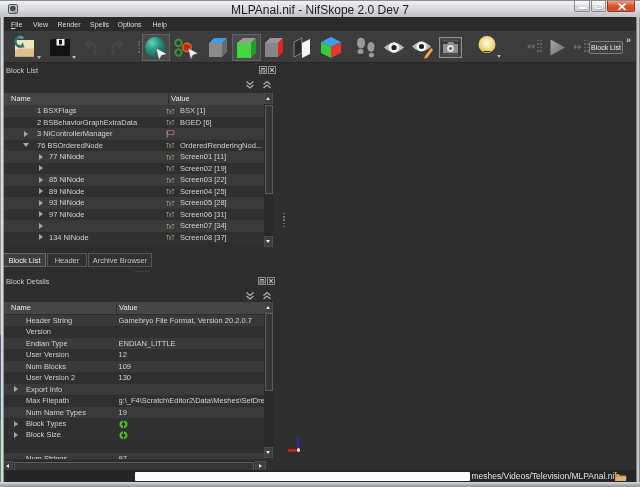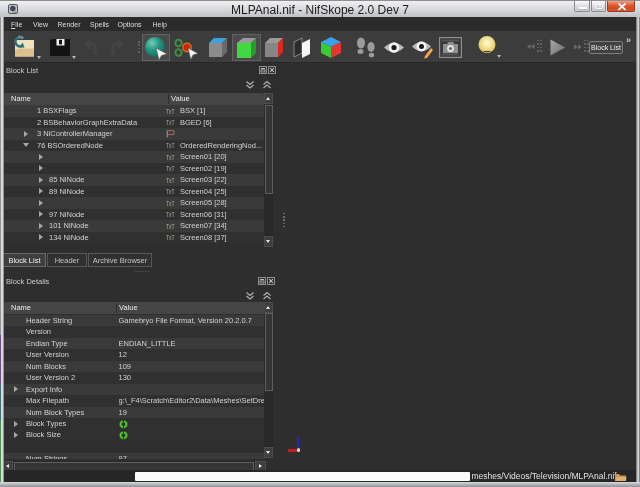--- a/index.html
+++ b/index.html
@@ -252,24 +252,25 @@
   <div class="row rd" style="top:139.5px">
         <span class="expd" style="left:20.5px"></span>
         <span class="cell" style="left:35px;width:125px">76 BSOrderedNode</span>
         <svg style="position:absolute;left:163.5px;top:2.7px" width="9" height="7">
           <text x="0" y="5.6" font-size="6.6" fill="#b9ab96" textLength="8.6" lengthAdjust="spacingAndGlyphs" font-family="Liberation Sans">TxT</text>
         </svg>
         <span class="cell" style="left:178px;width:86px">OrderedRenderingNod...</span>
       </div>
   <div class="row rl" style="top:151.0px">
         <span class="exp" style="left:37px"></span>
-        <svg style="position:absolute;left:163.5px;top:2.7px" width="9" height="7">
-          <text x="0" y="5.6" font-size="6.6" fill="#b9ab96" textLength="8.6" lengthAdjust="spacingAndGlyphs" font-family="Liberation Sans">TxT</text>
-        </svg>
-        <span class="cell" style="left:178px;width:86px">Screen01 [20]</span>
+        <span class="cell" style="left:47px;width:113px">77 NiNode</span>
+        <svg style="position:absolute;left:163.5px;top:2.7px" width="9" height="7">
+          <text x="0" y="5.6" font-size="6.6" fill="#b9ab96" textLength="8.6" lengthAdjust="spacingAndGlyphs" font-family="Liberation Sans">TxT</text>
+        </svg>
+        <span class="cell" style="left:178px;width:86px">Screen01 [11]</span>
       </div>
   <div class="row rd" style="top:162.5px">
         <span class="exp" style="left:37px"></span>
         <svg style="position:absolute;left:163.5px;top:2.7px" width="9" height="7">
           <text x="0" y="5.6" font-size="6.6" fill="#b9ab96" textLength="8.6" lengthAdjust="spacingAndGlyphs" font-family="Liberation Sans">TxT</text>
         </svg>
         <span class="cell" style="left:178px;width:86px">Screen02 [19]</span>
       </div>
   <div class="row rl" style="top:174.0px">
         <span class="exp" style="left:37px"></span>
@@ -282,36 +283,36 @@
   <div class="row rd" style="top:185.5px">
         <span class="exp" style="left:37px"></span>
         <span class="cell" style="left:47px;width:113px">89 NiNode</span>
         <svg style="position:absolute;left:163.5px;top:2.7px" width="9" height="7">
           <text x="0" y="5.6" font-size="6.6" fill="#b9ab96" textLength="8.6" lengthAdjust="spacingAndGlyphs" font-family="Liberation Sans">TxT</text>
         </svg>
         <span class="cell" style="left:178px;width:86px">Screen04 [25]</span>
       </div>
   <div class="row rl" style="top:197.0px">
         <span class="exp" style="left:37px"></span>
+        <span class="cell" style="left:47px;width:113px">93 NiNode</span>
         <svg style="position:absolute;left:163.5px;top:2.7px" width="9" height="7">
           <text x="0" y="5.6" font-size="6.6" fill="#b9ab96" textLength="8.6" lengthAdjust="spacingAndGlyphs" font-family="Liberation Sans">TxT</text>
         </svg>
         <span class="cell" style="left:178px;width:86px">Screen05 [28]</span>
       </div>
   <div class="row rd" style="top:208.5px">
         <span class="exp" style="left:37px"></span>
         <span class="cell" style="left:47px;width:113px">97 NiNode</span>
         <svg style="position:absolute;left:163.5px;top:2.7px" width="9" height="7">
           <text x="0" y="5.6" font-size="6.6" fill="#b9ab96" textLength="8.6" lengthAdjust="spacingAndGlyphs" font-family="Liberation Sans">TxT</text>
         </svg>
         <span class="cell" style="left:178px;width:86px">Screen06 [31]</span>
       </div>
   <div class="row rl" style="top:220.0px">
         <span class="exp" style="left:37px"></span>
-        <span class="cell" style="left:47px;width:113px">101 NiNode</span>
         <svg style="position:absolute;left:163.5px;top:2.7px" width="9" height="7">
           <text x="0" y="5.6" font-size="6.6" fill="#b9ab96" textLength="8.6" lengthAdjust="spacingAndGlyphs" font-family="Liberation Sans">TxT</text>
         </svg>
         <span class="cell" style="left:178px;width:86px">Screen07 [34]</span>
       </div>
   <div class="row rd" style="top:231.5px">
         <span class="exp" style="left:37px"></span>
         <span class="cell" style="left:47px;width:113px">134 NiNode</span>
         <svg style="position:absolute;left:163.5px;top:2.7px" width="9" height="7">
           <text x="0" y="5.6" font-size="6.6" fill="#b9ab96" textLength="8.6" lengthAdjust="spacingAndGlyphs" font-family="Liberation Sans">TxT</text>
@@ -379,21 +380,21 @@
       </div>
   <div class="row rl" style="top:383.5px;height:11.5px">
         <span class="exp" style="left:12px"></span>
         <span class="cell" style="left:24px;width:88px">Export Info</span>
       </div>
   <div class="row rd" style="top:395.0px;height:11.5px">
         <span class="cell" style="left:24px;width:88px">Max Filepath</span>
         <span class="cell" style="left:116.5px;width:147px">g:\_F4\Scratch\Editor2\Data\Meshes\SetDre</span>
       </div>
   <div class="row rl" style="top:406.5px;height:11.5px">
-        <span class="cell" style="left:24px;width:88px">Num Block Types</span>
+        <span class="cell" style="left:24px;width:88px">Num Name Types</span>
         <span class="cell" style="left:116.5px;width:147px">19</span>
       </div>
   <div class="row rd" style="top:418.0px;height:11.5px">
         <span class="exp" style="left:12px"></span>
         <span class="cell" style="left:24px;width:88px">Block Types</span>
         <svg style="position:absolute;left:117px;top:1.8px" width="9" height="9">
           <path d="M3.7 1.5 A2.9 2.9 0 0 0 3.7 7.1" fill="none" stroke="#2d6a1e" stroke-width="2.8" stroke-linecap="round"></path>
           <path d="M5.3 7.1 A2.9 2.9 0 0 0 5.3 1.5" fill="none" stroke="#2d6a1e" stroke-width="2.8" stroke-linecap="round"></path>
           <path d="M3.7 1.5 A2.9 2.9 0 0 0 3.7 7.1" fill="none" stroke="#58c22e" stroke-width="1.7" stroke-linecap="round"></path>
           <path d="M5.3 7.1 A2.9 2.9 0 0 0 5.3 1.5" fill="none" stroke="#58c22e" stroke-width="1.7" stroke-linecap="round"></path>

